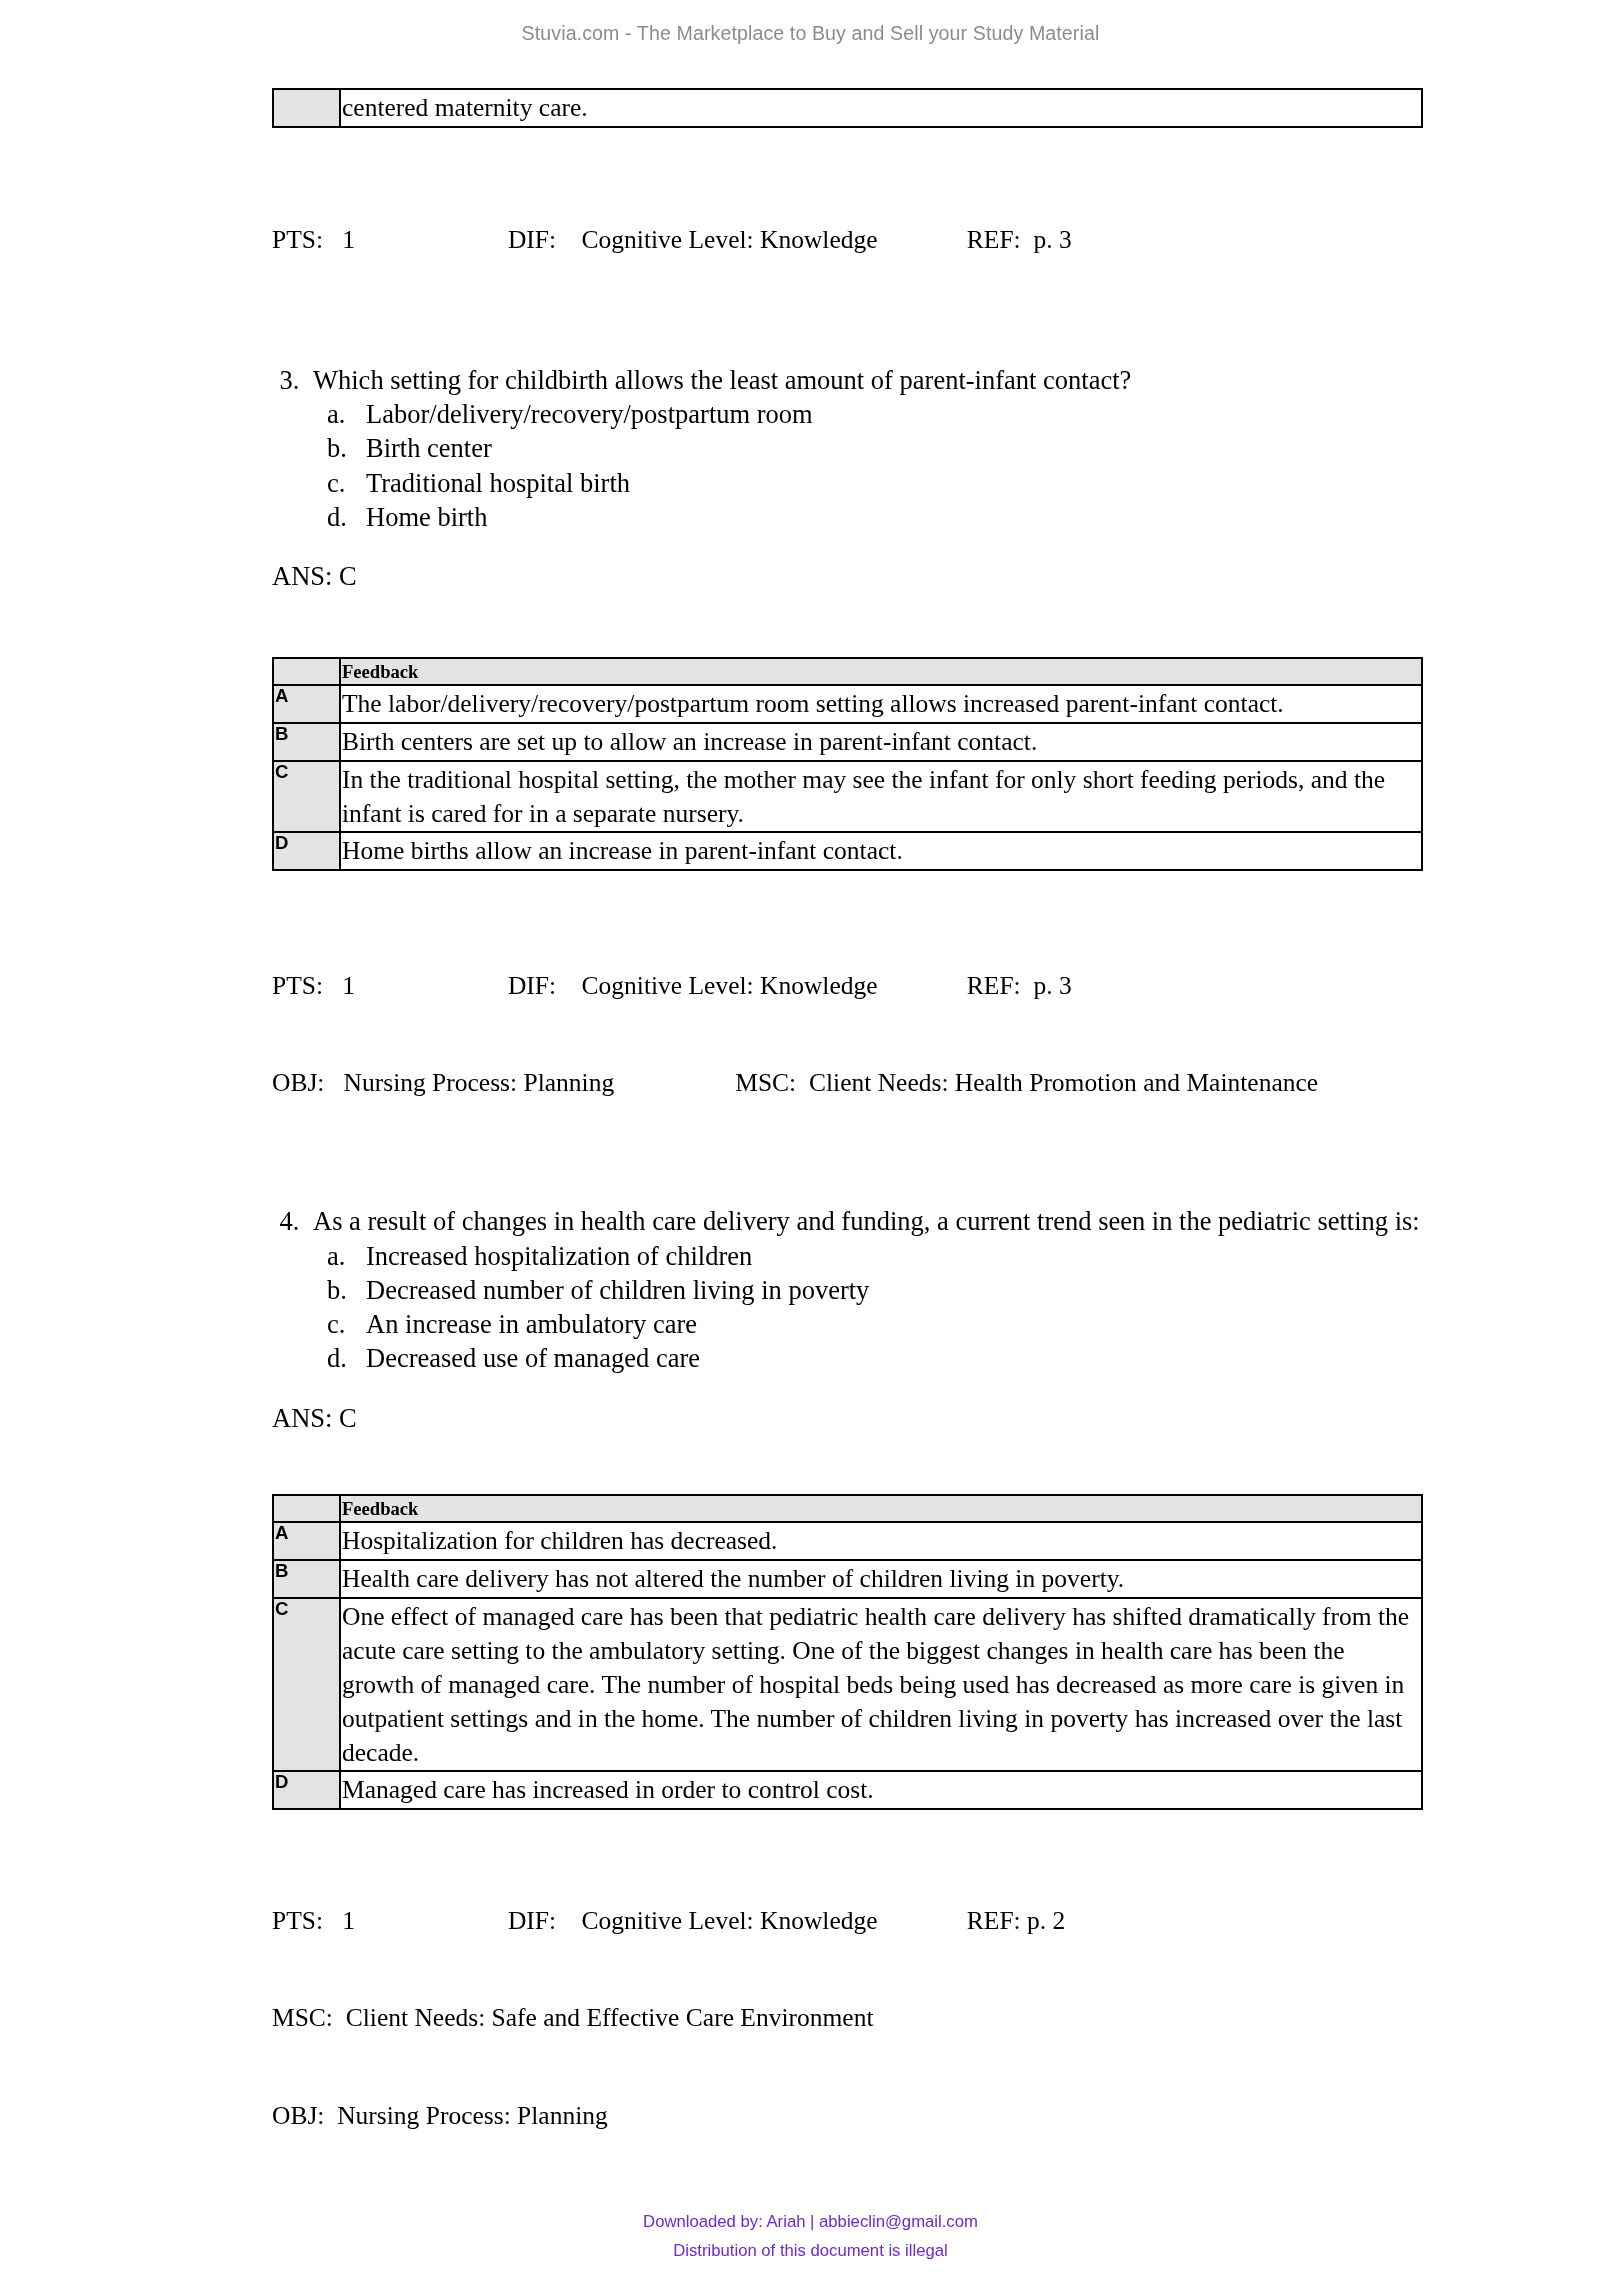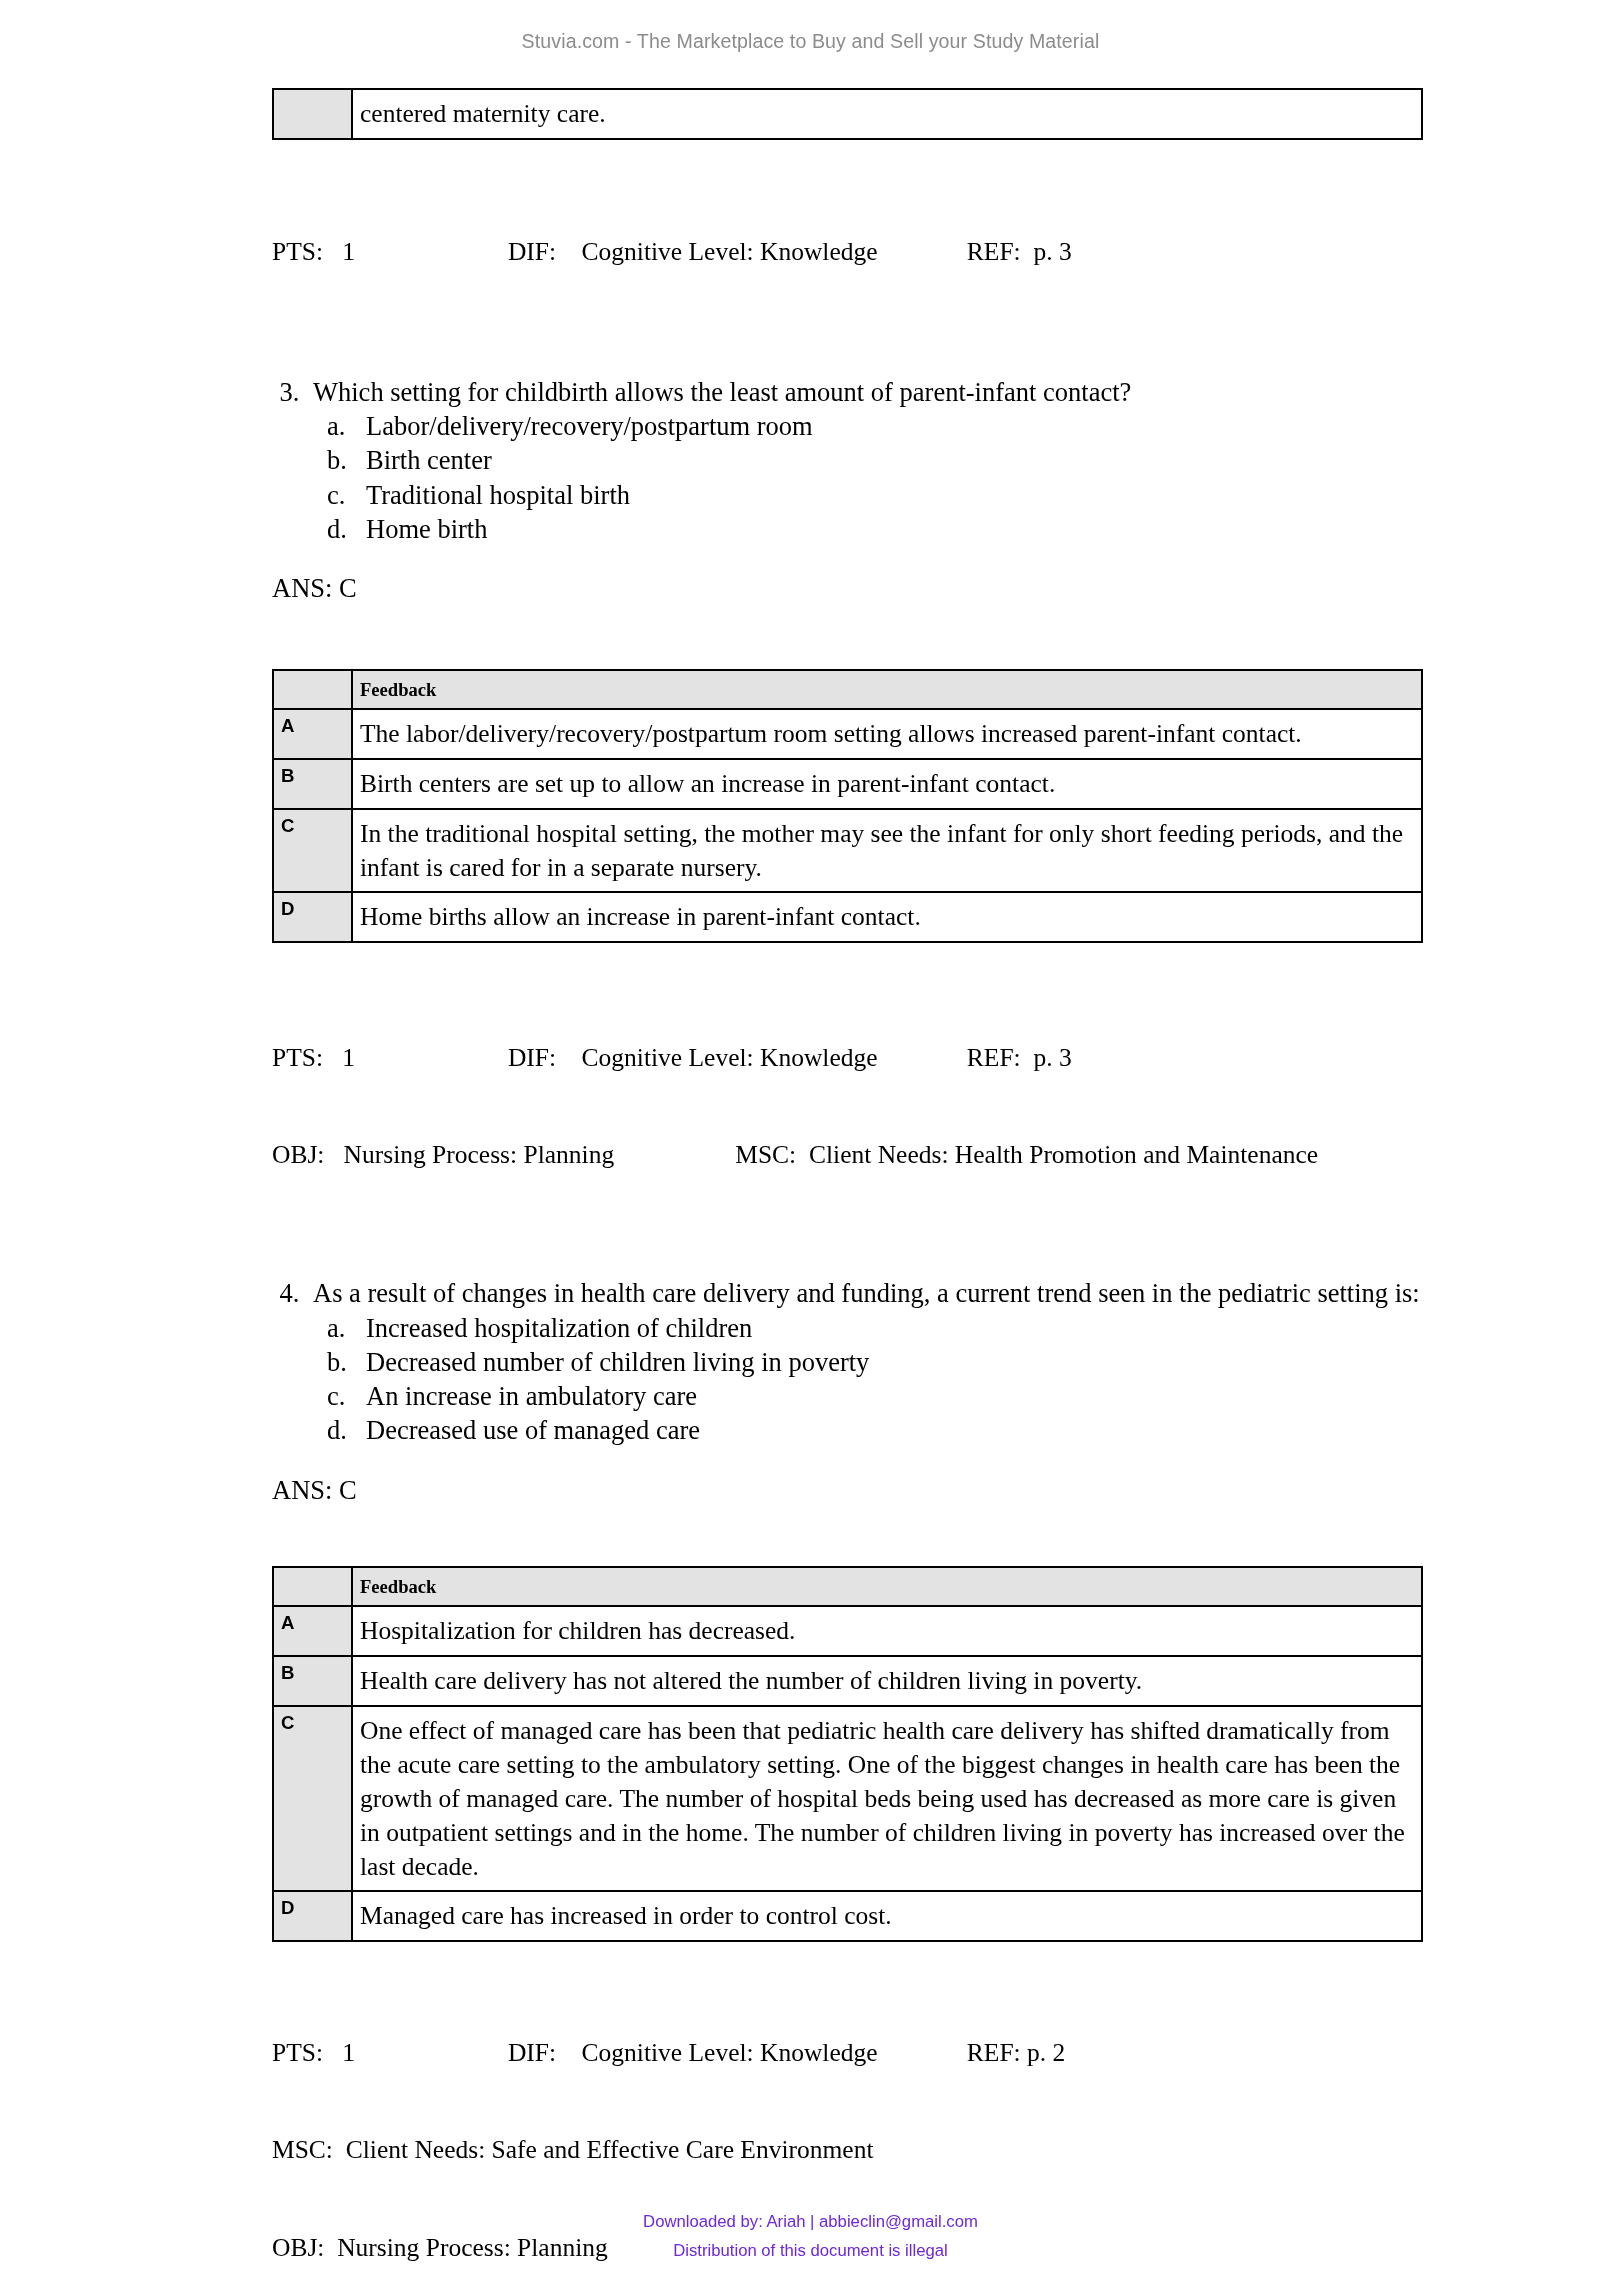--- a/index.html
+++ b/index.html
@@ -26,42 +26,41 @@
   .site-header {
     position: absolute;
     top: 21.6px;
     left: 0;
     width: 100%;
     text-align: center;
     font-family: "Liberation Sans", sans-serif;
     font-size: 19.6px;
     color: #8c8c8c;
     letter-spacing: 0.1px;
-    margin-top: 8px;
   }
 
   
   .content {
     position: absolute;
     top: 88px;
     left: 272px;
     width: 1151px;
   }
 
   
   table.fb {
     border-collapse: collapse;
     width: 1151px;
     table-layout: fixed;
     border: 2.5px solid #000;
   }
   table.fb td {
     border: 2.5px solid #000;
     vertical-align: top;
-    padding: 7px;
+    padding: 1px;
   }
   td.lbl {
     width: 63px;
     background: #e3e3e3;
     font-family: "Liberation Sans", sans-serif;
     font-weight: bold;
     font-size: 18.6px;
     line-height: 1;
     padding: 5.9px 0 0 9.8px;
     text-align: left;

